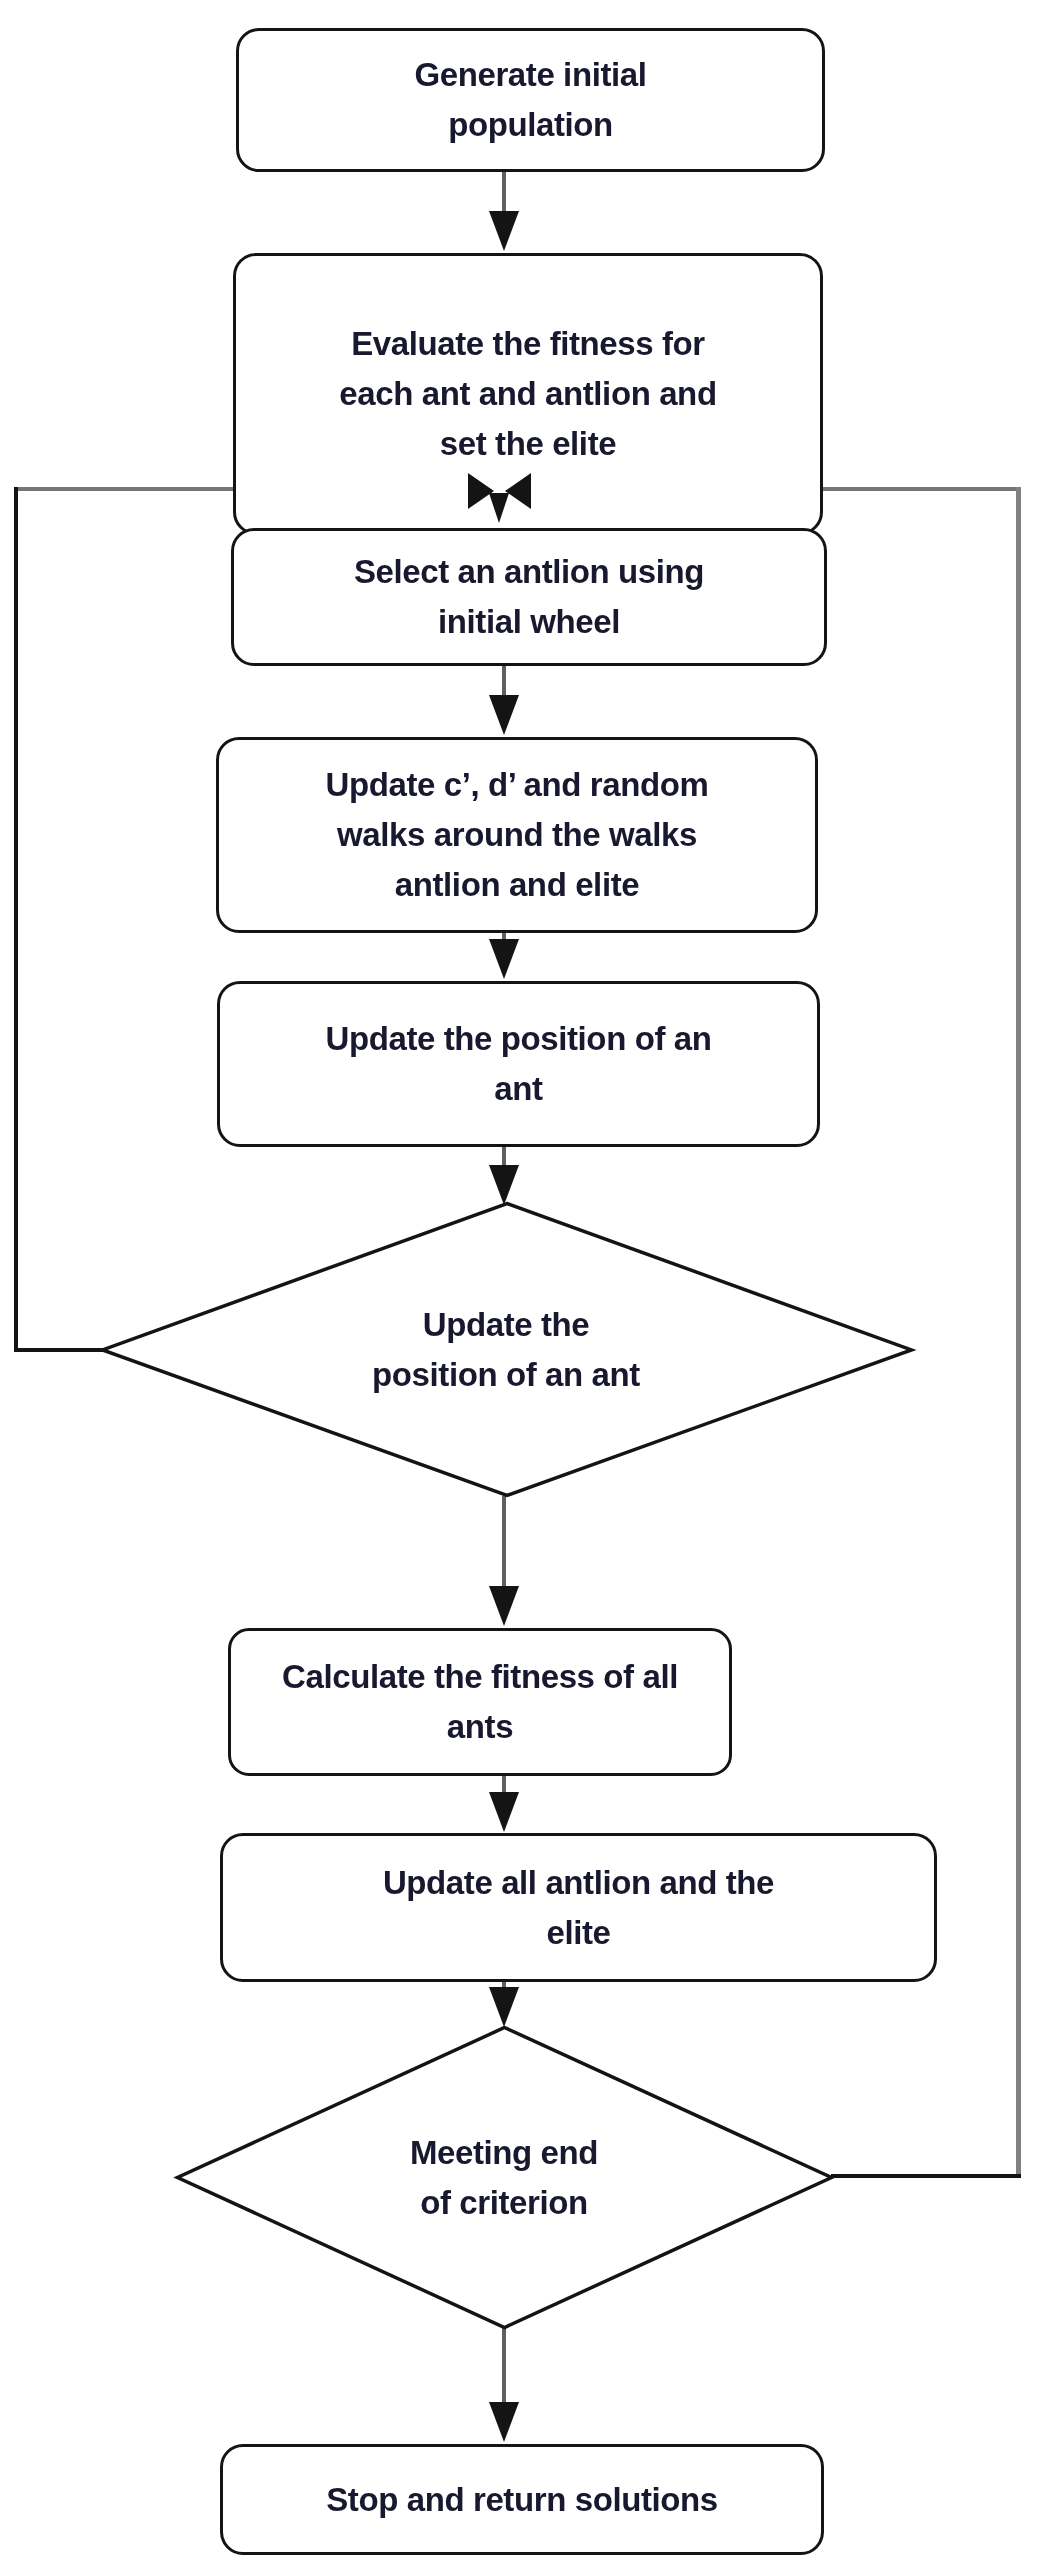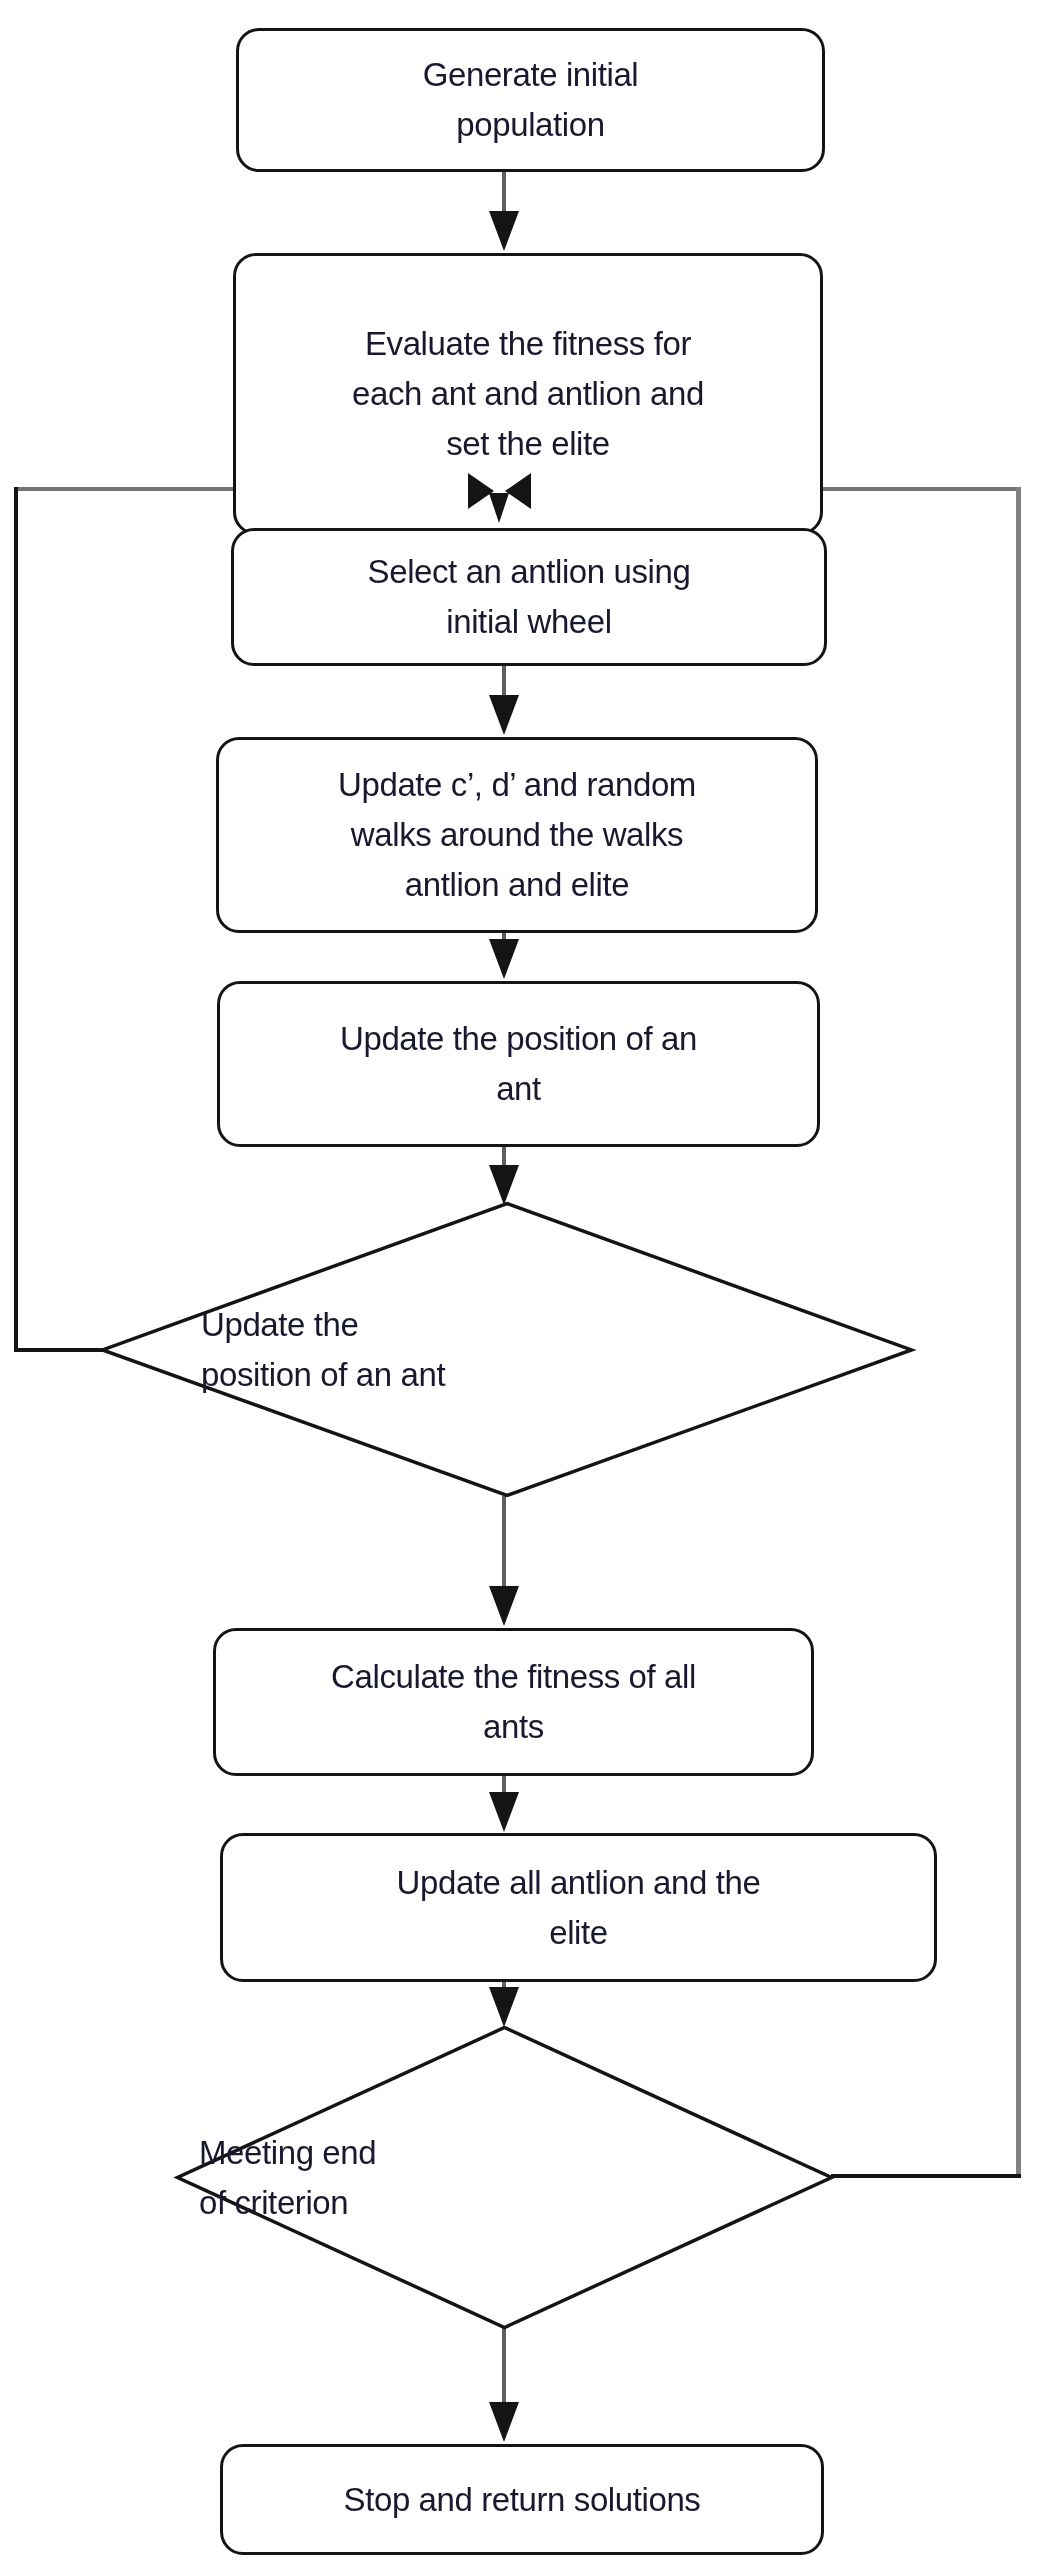--- a/index.html
+++ b/index.html
@@ -7,26 +7,26 @@
     position:relative;width:1044px;height:2576px;background:#ffffff;overflow:hidden;
     font-family:"Liberation Sans","DejaVu Sans",sans-serif;
   }
   .box{
     position:absolute;box-sizing:border-box;background:#ffffff;
     border:3.5px solid #141414;border-radius:23px;
     display:flex;align-items:center;justify-content:center;
     z-index:3;
   }
   .label{
-    text-align:center;font-weight:400;font-size:33px;line-height:50px;
+    text-align:center;font-weight:700;font-size:33px;line-height:50px;
     color:#18182f;letter-spacing:-0.4px;
   }
   .ln{display:block;}
   .dlabel{
-    position:absolute;font-weight:400;font-size:33px;line-height:50px;
+    position:absolute;text-align:center;font-weight:700;font-size:33px;line-height:50px;
     color:#18182f;letter-spacing:-0.4px;z-index:4;
   }
   .vline{position:absolute;width:3.5px;background:#5f5f5f;z-index:1;}
   .hline{position:absolute;height:4.4px;background:#757575;z-index:1;}
   .black{background:#141414;}
   .gray{background:#808080;}
   .ah{ 
     position:absolute;width:0;height:0;z-index:2;
     border-left:15px solid transparent;border-right:15px solid transparent;
     border-top:40px solid #141414;
@@ -77,21 +77,21 @@
     </div>
   </div>
 
   <div class="box" style="left:217px;top:981px;width:603px;height:166px;">
     <div class="label">
       <span class="ln">Update the position of an</span>
       <span class="ln">ant</span>
     </div>
   </div>
 
-  <div class="box" style="left:213px;top:1628px;width:601px;height:148px;">
+  <div class="box" style="left:228px;top:1628px;width:504px;height:148px;border-radius:21px;">
     <div class="label">
       <span class="ln">Calculate the fitness of all</span>
       <span class="ln">ants</span>
     </div>
   </div>
 
   <div class="box" style="left:220px;top:1833px;width:717px;height:149px;">
     <div class="label">
       <span class="ln">Update all antlion and the</span>
       <span class="ln">elite</span>

